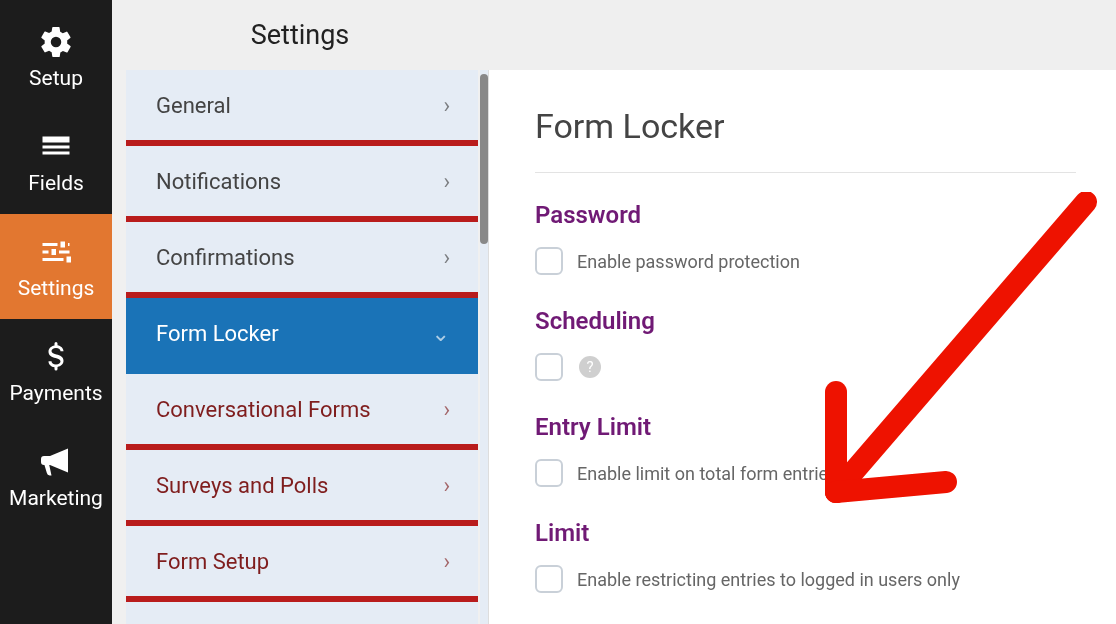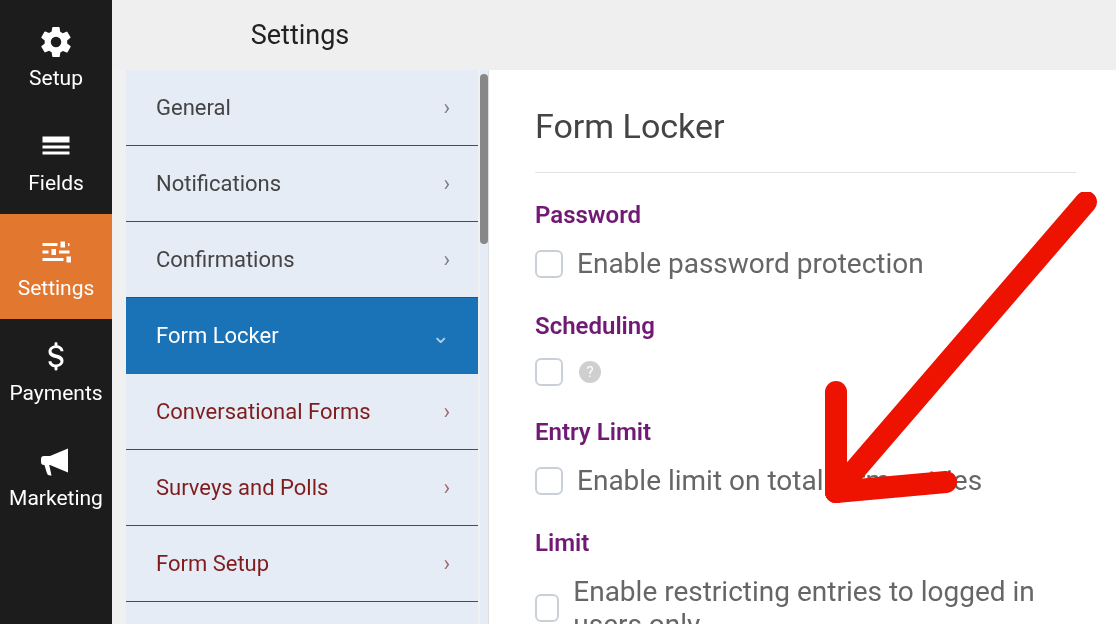--- a/index.html
+++ b/index.html
@@ -81,21 +81,21 @@
   }
 
   .menu-item {
     display: flex;
     align-items: center;
     justify-content: space-between;
     height: 76px;
     padding: 0 28px 0 30px;
     font-size: 22px;
     color: #444;
-    border-bottom: 1px solid #b91c1c;
+    border-bottom: 6px solid #b91c1c;
     cursor: pointer;
   }
   .menu-item.active {
     background: #1a73b7;
     color: #fff;
     border-bottom-color: #1a73b7;
   }
   .menu-item.muted { color: #7f1d1d; }
   .menu-item .chev { font-size: 22px; color: inherit; opacity: .65; }
 
@@ -136,21 +136,21 @@
   }
   .check {
     width: 28px;
     height: 28px;
     border: 2px solid #c9d0d8;
     border-radius: 6px;
     background: #fff;
     cursor: pointer;
   }
   .check-label {
-    font-size: 28px;
+    font-size: 18px;
     color: #666;
   }
   .help-icon {
     width: 22px;
     height: 22px;
     border-radius: 50%;
     background: #cfcfcf;
     color: #fff;
     font-size: 15px;
     display: inline-flex;

